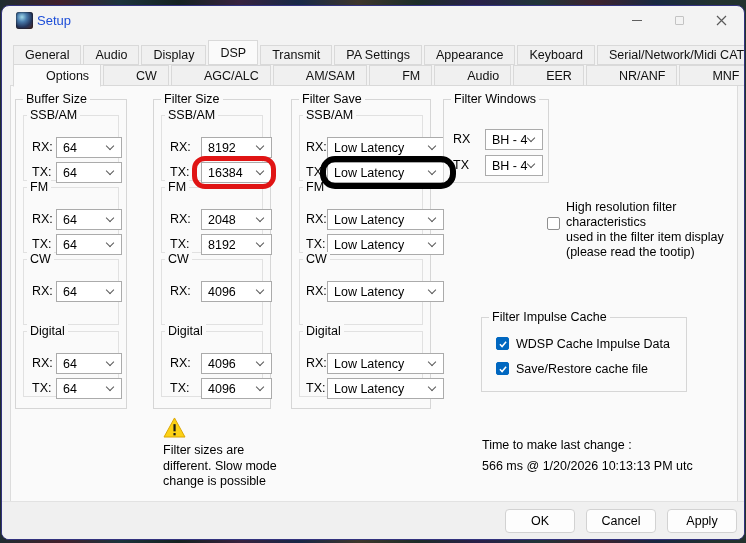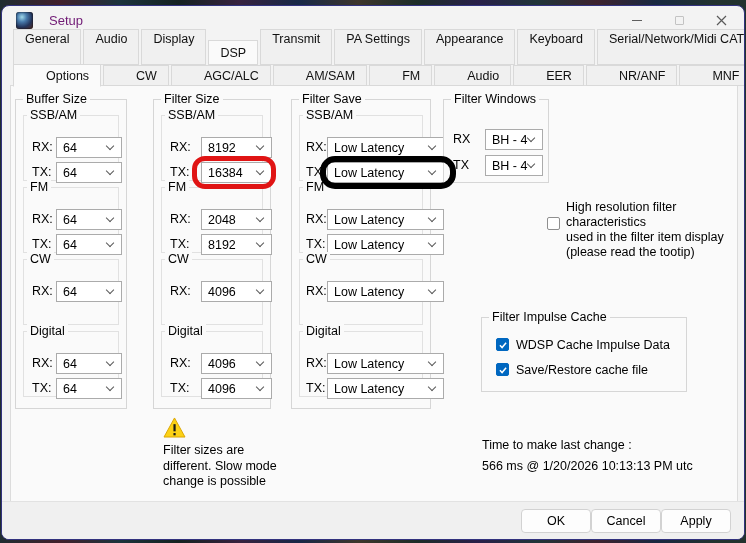--- a/index.html
+++ b/index.html
@@ -20,32 +20,32 @@
     background:#f3f3f3; border:1px solid #32327e; border-radius:8px;
     overflow:hidden;
   }
   
   .titlebar { position:relative; height:28px; display:flex; align-items:center; }
   .app-icon {
     width:17px; height:17px; margin-left:14px; border-radius:3px;
     background:radial-gradient(circle at 35% 30%, #9fd8e8 0%, #4779aa 30%, #24355c 62%, #53281c 100%);
     box-shadow:inset 0 0 2px #000;
   }
-  .window-title { margin-left:16px; font-size:13px; color:#701a75; }
+  .window-title { margin-left:4px; font-size:13px; color:#1d4ed8; }
   .winbtns { position:absolute; right:2px; top:0; height:28px; display:flex; }
   .winbtn { width:42px; height:28px; display:flex; align-items:center; justify-content:center; }
   .glyph-min { width:10px; height:1px; background:#5f5f5f; }
   .glyph-max { width:9px; height:9px; border:1px solid #c3c3c3; border-radius:1px; }
   
   .tabbar { position:absolute; display:flex; align-items:flex-end; z-index:2; }
   .main-tabbar { left:11px; top:34px; height:25px; }
   .sub-tabbar  { left:11px; top:57px; height:23px; z-index:3; }
   .tab {
     padding:0 11px; font-size:12.5px; color:#101010; white-space:nowrap;
-    background:#f0f0f0; border:1px solid #d9d9d9; height:36px; line-height:19px;
+    background:#f0f0f0; border:1px solid #d9d9d9; height:20px; line-height:19px;
     margin-right:2px;
   }
   .main-tabbar .tab.selected { background:#fafafa; height:25px; line-height:24px; position:relative; z-index:3; }
   .sub-tabbar .tab { height:21px; line-height:20px;padding-left:32px; }
   .sub-tabbar .tab.selected { background:#fafafa; height:23px; line-height:22px; margin-bottom:-1px; border-bottom:1px solid #fafafa; }
   
   .page {
     position:absolute; left:8px; top:79px; width:728px; height:418px;
     background:#fafafa; border:1px solid #dcdcdc; z-index:1;
   }
@@ -97,35 +97,35 @@
   .checkbox.checked {
     background:var(--accent,#0067c0); border-color:var(--accent,#0067c0);
     display:flex; align-items:center; justify-content:center;
   }
   
   .highres { position:absolute; left:536px; top:114px; width:202px; display:flex; }
   .highres .checkbox { margin-top:17px; }
   .highres-text { margin-left:6px; font-size:12.5px; line-height:15px; }
   
   .impulse { left:470px; top:231px; width:206px; height:75px; }
-  .checkrow { position:absolute; left:14px; display:flex; align-items:center; height:15px; }
+  .checkrow { position:absolute; left:14px; display:flex; align-items:flex-start; height:15px; }
   .checkrow-0 { top:19px; } .checkrow-1 { top:44px; }
   .checkrow .cblabel { margin-left:7px; font-size:12.5px; white-space:nowrap; }
   
   .warn-icon { position:absolute; left:152px; top:331px; width:23px; height:21px; }
   .warn-text { position:absolute; left:152px; top:357px; font-size:12.5px; line-height:15.5px; }
   
   .timing { position:absolute; left:471px; top:352px; font-size:12.5px; }
   .timing .t2 { margin-top:7px; }
   
   .footer {
     position:absolute; left:0; right:0; bottom:0; height:38px;
     background:#f0f0f0; border-top:1px solid #e2e2e2;
     display:flex; align-items:center; justify-content:flex-end;
-    gap:0; padding-right:13px; z-index:4;
+    gap:11px; padding-right:7px; z-index:4;
   }
   .btn {
     width:70px; height:24px; background:#fdfdfd; border:1px solid #d2d2d2;
     border-radius:4px; font-size:12.5px; color:#000;
     display:flex; align-items:center; justify-content:center; cursor:default;
   }
 </style>
 </head>
 <body>
 

